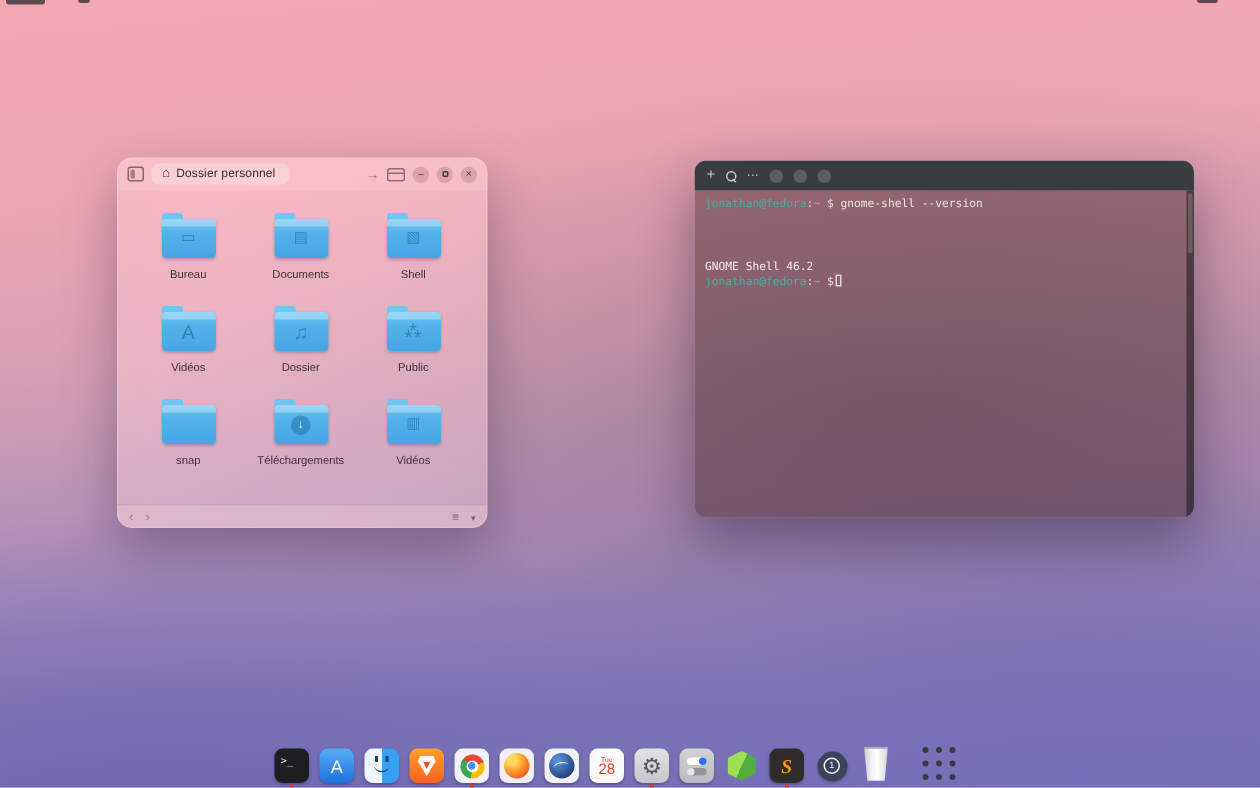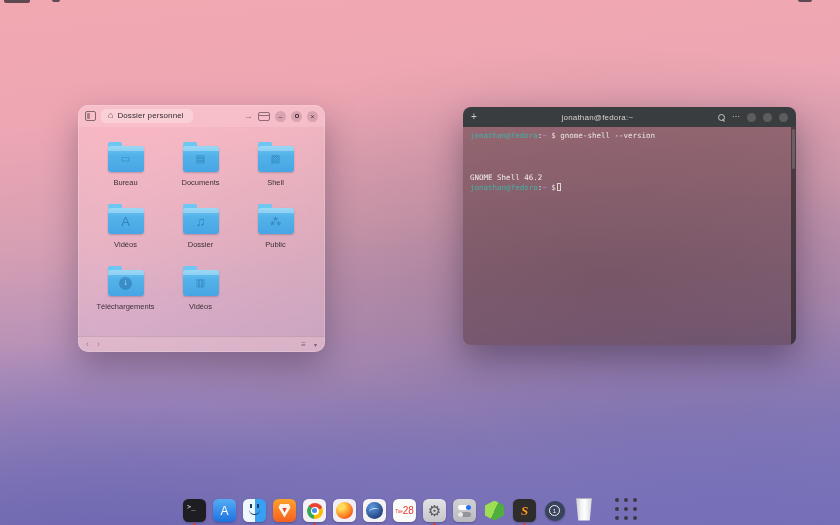--- a/index.html
+++ b/index.html
@@ -119,21 +119,21 @@
     display:flex; align-items:center; justify-content:center; }
   .chrome-c { width:5px; height:5px; border-radius:50%; background:#4a8af4; }
   .d-firefox { background:#f2eef6; }
   .ff-ball { width:17px; height:17px; border-radius:50%;
     background:radial-gradient(circle at 32% 28%,#ffd95a 0 18%,#ff9d2e 45%,#f0561d 80%,#d8431f); }
   .d-blueapp { background:#f4f2f7; }
   .blue-ball { width:17px; height:17px; border-radius:50%;
     background:radial-gradient(circle at 35% 30%,#5b9ae0,#24417e 75%); position:relative; }
   .blue-ball::after { content:""; position:absolute; left:3px; top:6px; width:10px; height:5px;
     border-top:1.5px solid rgba(255,255,255,.85); border-radius:50%; transform:rotate(-12deg); }
-  .d-cal { background:#fbfafa; flex-direction:row; gap:0; }
+  .d-cal { background:#fbfafa; flex-direction:column; gap:0; }
   .cal-wd { font-size:4.5px; color:#e23b30; line-height:5px; margin-top:1px; }
   .cal-day { font-size:10px; color:#e23b30; line-height:10px; font-weight:400; }
   .d-settings { background:linear-gradient(180deg,#e3e3e6,#c6c6cb); color:#55555c; font-size:15px; }
   .d-tweaks { background:linear-gradient(180deg,#d2d2d6,#b9b9bf); flex-direction:column; gap:2px; }
   .tgl { width:13px; height:5px; border-radius:3px; position:relative; }
   .tgl.on { background:#fff; } .tgl.on::after { content:""; position:absolute; right:0; top:0; width:5px; height:5px;
     border-radius:50%; background:#2a6ff2; }
   .tgl.off { background:#93939b; } .tgl.off::after { content:""; position:absolute; left:0; top:0; width:5px; height:5px;
     border-radius:50%; background:#e8e8ea; }
   .d-boxes { background:transparent; box-shadow:none; }
@@ -210,20 +210,24 @@
           </span>
         <span class="flabel">Dossier</span>
       </div>
       <div class="fitem">
         <span class="folder">
             <span class="fsym small">⁂</span>
           </span>
         <span class="flabel">Public</span>
       </div>
       <div class="fitem">
+        <span class="folder"></span>
+        <span class="flabel">snap</span>
+      </div>
+      <div class="fitem">
         <span class="folder">
             <span class="fsym">
               <span class="dlcirc">
                 <span>↓</span>
               </span>
             </span>
           </span>
         <span class="flabel">Téléchargements</span>
       </div>
       <div class="fitem">
@@ -243,21 +247,20 @@
     <span class="nav-ch">›</span>
     <span class="tb-spacer"></span>
     <span class="list-ic">≡</span>
     <span class="caret-ic">▾</span>
   </div>
 </div>
 
 <div class="term-win">
   <div class="term-header">
     <span class="term-plus">+</span>
-    <span class="term-title">jonathan@fedora:~</span>
     <span class="mag"></span>
     <span class="term-dots">⋯</span>
     <span class="term-circ"></span>
     <span class="term-circ"></span>
     <span class="term-circ"></span>
   </div>
   <div class="term-body">
     <div><span class="user">jonathan@fedora</span><span>:</span><span class="path">~</span><span> $ </span><span class="cmd">gnome-shell --version</span></div>
     <div class="out">GNOME Shell 46.2</div>
     <div><span class="user">jonathan@fedora</span><span>:</span><span class="path">~</span><span> $</span><span class="cursor"></span></div>

